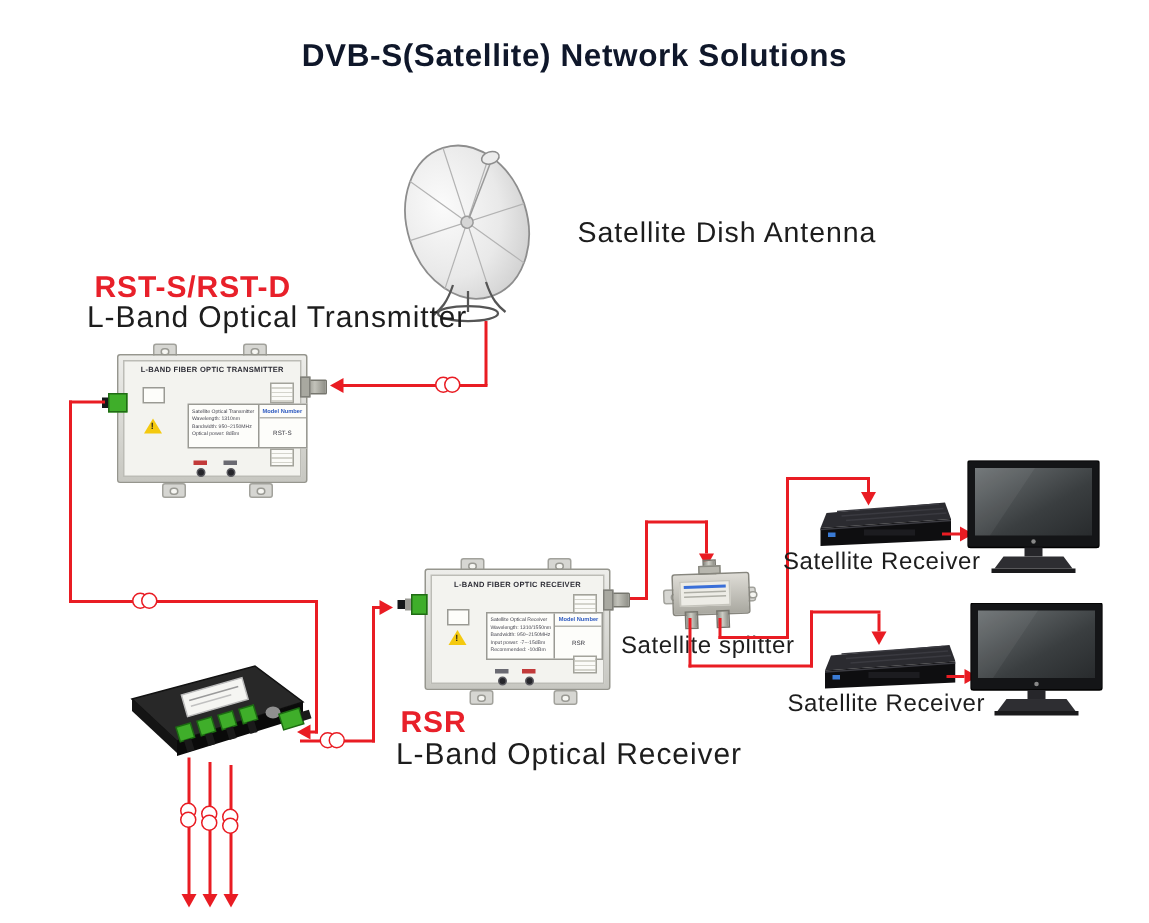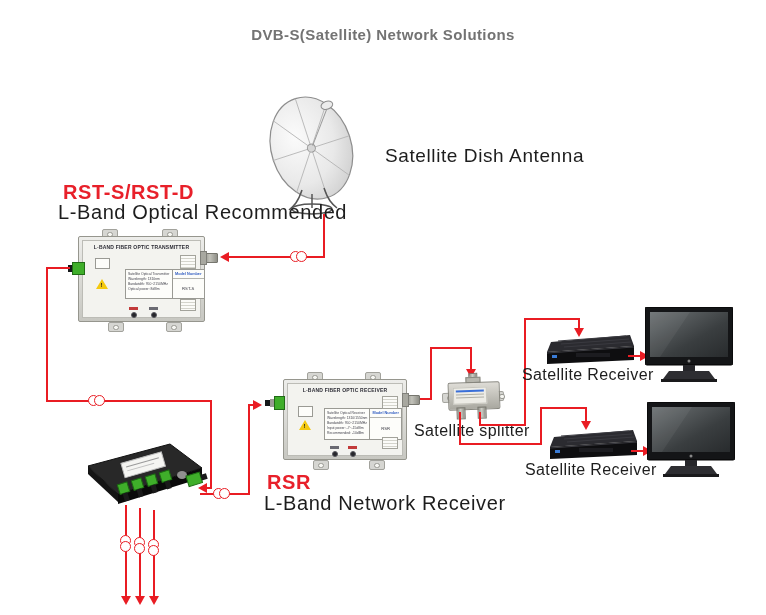--- a/index.html
+++ b/index.html
@@ -2,21 +2,21 @@
 <html><head>
 <meta charset="utf-8">
 <style>
   html,body{margin:0;padding:0;background:#fff;}
   .canvas{position:relative;width:766px;height:615px;background:#ffffff;
     font-family:"Liberation Sans",sans-serif;overflow:hidden;}
 
   
   .lbl{position:absolute;color:#1d1d1d;white-space:nowrap;letter-spacing:.6px;}
   .title{position:absolute;left:0;right:0;top:26px;text-align:center;
-    font-size:15px;font-weight:bold;color:#737373;letter-spacing:.4px;}
+    font-size:21px;font-weight:bold;color:#0f172a;letter-spacing:.4px;}
   .redlbl{color:#e8202a;font-weight:bold;}
 
   
   .h,.v{position:absolute;background:#e91c23;}
   .h{height:2px;} .v{width:2px;}
   .arr{position:absolute;width:0;height:0;}
   .arr.r{border-top:5px solid transparent;border-bottom:5px solid transparent;border-left:9px solid #e91c23;}
   .arr.l{border-top:5px solid transparent;border-bottom:5px solid transparent;border-right:9px solid #e91c23;}
   .arr.d{border-left:5px solid transparent;border-right:5px solid transparent;border-top:9px solid #e91c23;}
   .coil{position:absolute;}
@@ -78,21 +78,21 @@
       <circle cx="50" cy="58" r="4" fill="#d6d6d6" stroke="#9a9a9a"></circle>
       <path d="M78 24 L52 56" stroke="#9a9a9a" stroke-width="1"></path>
       <ellipse cx="78" cy="22" rx="6" ry="4" fill="#ececec" stroke="#8d8d8d"></ellipse>
     </g>
     <path d="M40 100 C36 112 32 116 27 120 M62 98 C66 110 70 114 75 118 M50 104 L50 118" stroke="#555" stroke-width="1.5" fill="none"></path>
     <ellipse cx="50" cy="119" rx="20" ry="5" fill="none" stroke="#555" stroke-width="1.5"></ellipse>
   </svg>
   <div class="lbl" style="left:385px;top:145px;font-size:19px;">Satellite Dish Antenna</div>
 
   <div class="lbl redlbl" style="left:63px;top:181px;font-size:20px;">RST-S/RST-D</div>
-  <div class="lbl" style="left:58px;top:201px;font-size:20px;">L-Band Optical Recommended</div>
+  <div class="lbl" style="left:58px;top:201px;font-size:20px;">L-Band Optical Transmitter</div>
 
   <div class="device" style="left:78px;top:229px;width:127px;height:101px;">
     <div class="ear" style="left:24px;top:0;"></div>
     <div class="ear" style="left:84px;top:0;"></div>
     <div class="ear" style="left:30px;top:93px;"></div>
     <div class="ear" style="left:88px;top:93px;"></div>
     <div class="dev-body" style="top:7px;bottom:8px;">
       <div class="dev-face">
         <div class="dev-title">L-BAND FIBER OPTIC TRANSMITTER</div>
         <div class="outl" style="left:12px;top:17px;width:13px;height:9px;"></div>
@@ -238,21 +238,21 @@
     <div style="position:absolute;left:-18px;top:24px;width:18px;height:14px;">
       <div style="position:absolute;left:0;top:4px;width:5px;height:6px;background:#15181a;"></div>
       <div style="position:absolute;left:5px;top:3px;width:4px;height:8px;background:#9a9a94;"></div>
       <div style="position:absolute;left:9px;top:0;width:11px;height:14px;background:#3fae2a;border:1px solid #206b15;box-sizing:border-box;"></div>
     </div>
     <div class="fconn" style="right:-13px;top:23px;width:13px;"></div>
     <div class="fnut" style="right:-2px;top:21px;"></div>
   </div>
 
   <div class="lbl redlbl" style="left:267px;top:471px;font-size:20px;">RSR</div>
-  <div class="lbl" style="left:264px;top:492px;font-size:20px;">L-Band Network Receiver</div>
+  <div class="lbl" style="left:264px;top:492px;font-size:20px;">L-Band Optical Receiver</div>
 
   <div class="h" style="left:420px;top:398px;width:12px;"></div>
   <div class="v" style="left:430px;top:347px;height:53px;"></div>
   <div class="h" style="left:430px;top:347px;width:42px;"></div>
   <div class="v" style="left:470px;top:347px;height:22px;"></div>
   <div class="arr d" style="left:466px;top:369px;"></div>
 
   <div class="device" style="left:444px;top:372px;width:58px;height:48px;transform:rotate(-2deg);">
     <div class="ear" style="left:-2px;top:20px;width:8px;height:8px;"></div>
     <div class="ear" style="left:50px;top:20px;width:8px;height:8px;"></div>

